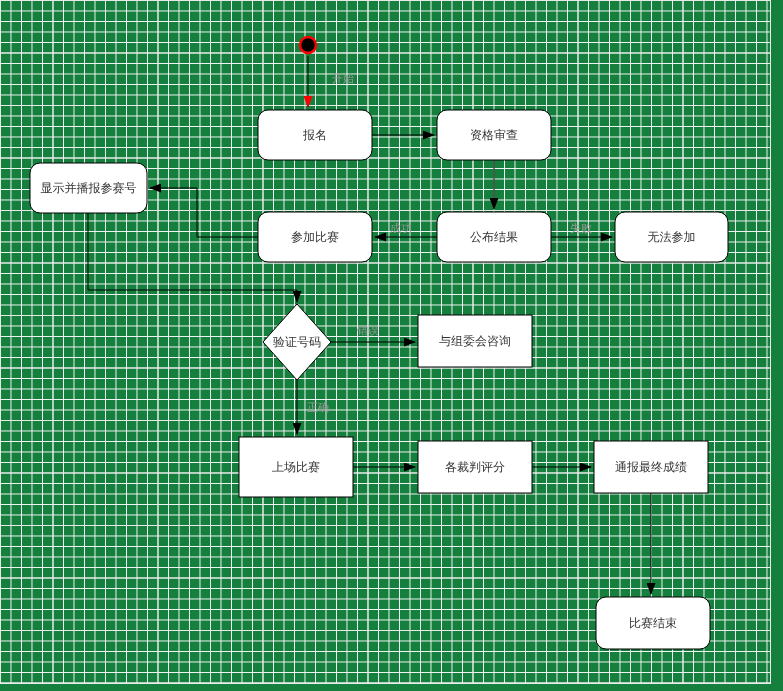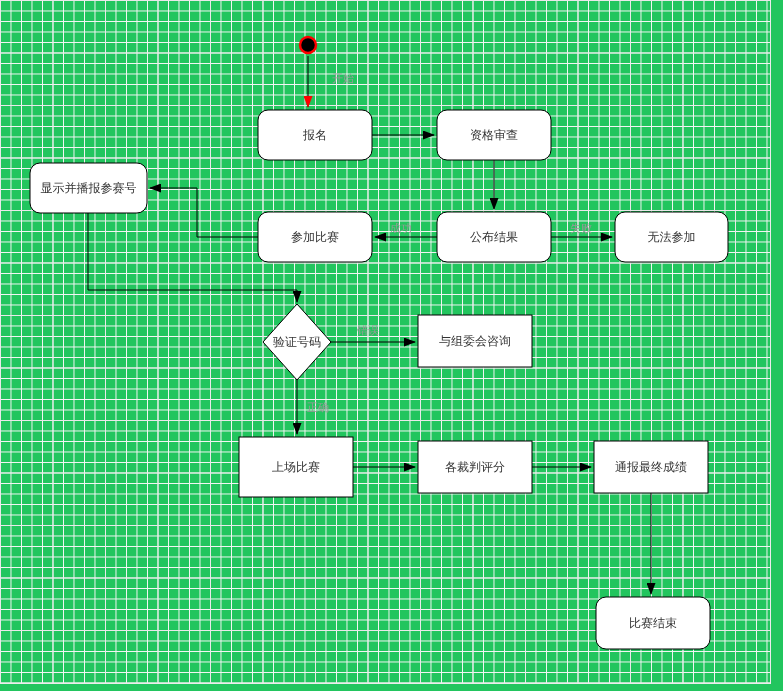--- a/index.html
+++ b/index.html
@@ -1,17 +1,17 @@
 <!DOCTYPE html>
 <html><head>
 <meta charset="utf-8">
 <style>
   html,body{margin:0;padding:0;background:#ffffff;}
   body{font-family:"DejaVu Sans","Liberation Sans",sans-serif;}
-  .canvas{position:relative;width:783px;height:691px;background:#22c55e;overflow:hidden;}
+  .canvas{position:relative;width:783px;height:691px;background:#15803d;overflow:hidden;}
   .grid{
     position:absolute;left:0;top:0;width:770px;height:683px;
     background-image:
       linear-gradient(to right,#e9e9e9 1px,transparent 1px),
       linear-gradient(to bottom,#e9e9e9 1px,transparent 1px),
       linear-gradient(to right,#f6f6f6 1px,transparent 1px),
       linear-gradient(to bottom,#f6f6f6 1px,transparent 1px);
     background-size:52.5px 52.5px,52.5px 52.5px,10.5px 10.5px,10.5px 10.5px;
     border-right:1px solid #ececec;border-bottom:1px solid #ececec;
   }

